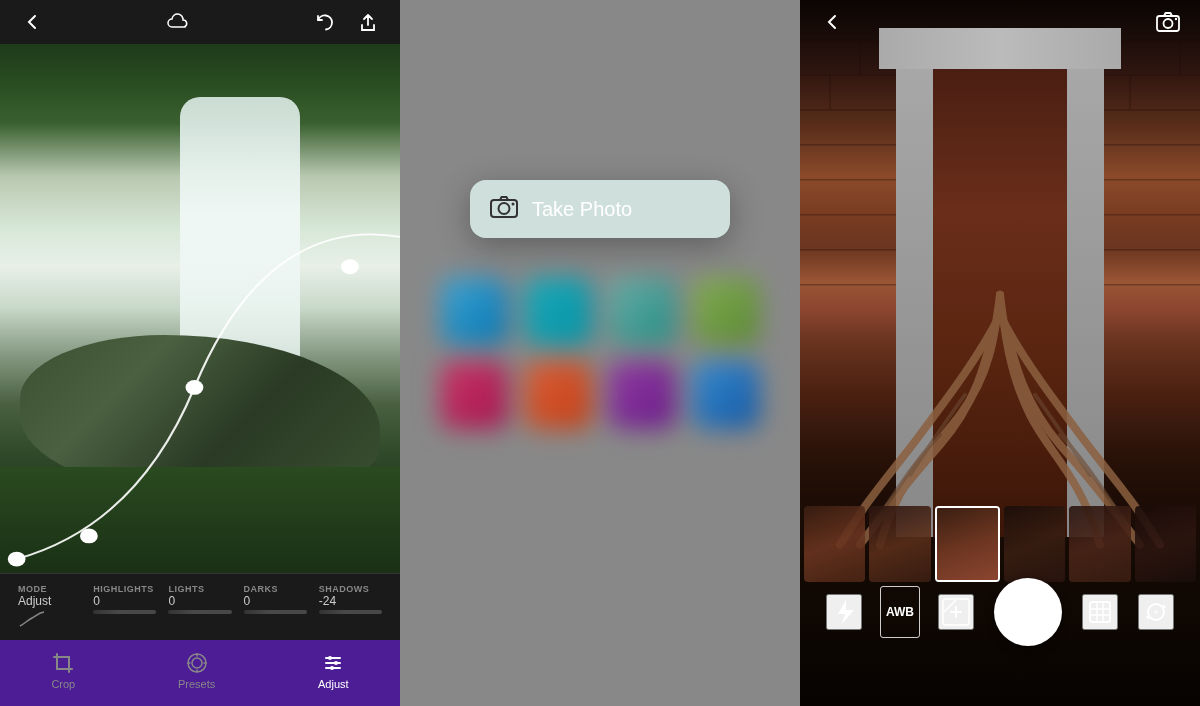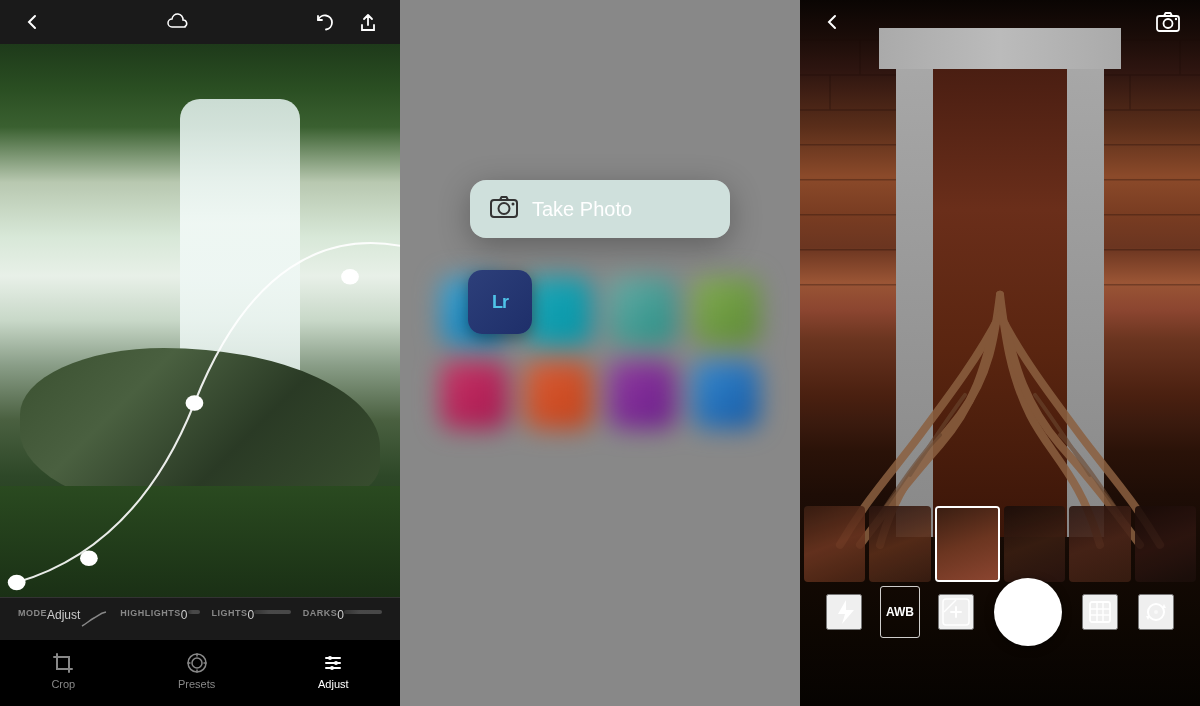--- a/index.html
+++ b/index.html
@@ -131,21 +131,21 @@
       padding: 6px 12px;
       gap: 0;
       font-size: 11px;
       color: #888;
       border-top: 1px solid #333;
     }
 
     .stat-item {
       flex: 1;
       display: flex;
-      flex-direction: row;
+      flex-direction: column;
       align-items: flex-start;
       padding: 4px 6px;
     }
 
     .stat-label {
       font-size: 9px;
       font-weight: 700;
       color: #888;
       letter-spacing: 0.5px;
       text-transform: uppercase;
@@ -162,21 +162,21 @@
       background: linear-gradient(90deg, #333 0%, rgba(180,180,180,0.3) 40%, rgba(255,255,255,0.2) 100%);
       border-radius: 2px;
       margin-top: 2px;
     }
 
     .bottom-toolbar-1 {
       display: flex;
       justify-content: space-around;
       align-items: center;
       padding: 8px 0 12px;
-      background: #000000;
+      background: #4c1d95;
     }
 
     .toolbar-item {
       display: flex;
       flex-direction: column;
       align-items: center;
       gap: 4px;
       cursor: pointer;
       padding: 4px 12px;
     }
@@ -449,20 +449,25 @@
       <div class="stat-item">
         <span class="stat-label">LIGHTS</span>
         <span class="stat-value">0</span>
         <div class="histogram-bar"></div>
       </div>
       <div class="stat-item">
         <span class="stat-label">DARKS</span>
         <span class="stat-value">0</span>
         <div class="histogram-bar"></div>
       </div>
+      <div class="stat-item">
+        <span class="stat-label">SHADOWS</span>
+        <span class="stat-value">-24</span>
+        <div class="histogram-bar"></div>
+      </div>
     </div>
 
     <div class="bottom-toolbar-1">
       <div class="toolbar-item">
         <svg width="22" height="22" viewBox="0 0 22 22" fill="none">
           <path d="M5 2v15h15M2 5h15v15" stroke="#888" stroke-width="2" stroke-linecap="round"></path>
         </svg>
         <span class="toolbar-label">Crop</span>
       </div>
       <div class="toolbar-item">
@@ -504,23 +509,20 @@
       <svg width="28" height="24" viewBox="0 0 28 24" fill="none">
         <rect x="1" y="6" width="26" height="17" rx="3" stroke="#333" stroke-width="2"></rect>
         <circle cx="14" cy="14.5" r="5.5" stroke="#333" stroke-width="2"></circle>
         <path d="M10 6l1.5-3h5L18 6" stroke="#333" stroke-width="2" fill="none" stroke-linejoin="round"></path>
         <circle cx="23" cy="10" r="1.5" fill="#333"></circle>
       </svg>
     </span>
     <span class="take-photo-text">Take Photo</span>
   </div>
 
-  <div class="lr-icon-container">
-    <span class="lr-text">Lr</span>
-  </div>
 
 </div>
 
 <div class="panel-3">
 
   <div class="brick-photo">
 
     <div style="position:absolute;inset:0;background:linear-gradient(180deg,#0a0503 0%,#1a0c08 5%,#2e1510 10%,#5a2e1a 18%,#8b4a2a 25%,#7a3d22 30%,#6b3520 35%,#9a5535 40%,#8b4530 44%,#6b3520 48%,#5a2a18 52%,#4a2010 56%,#3a1a0e 60%,#2a1208 64%,#1e0d06 70%,#150a04 78%,#0e0702 88%,#060301 100%);"></div>
 
     <svg style="position:absolute;inset:0;width:100%;height:75%;opacity:0.3;" viewBox="0 0 400 530" preserveAspectRatio="none">

